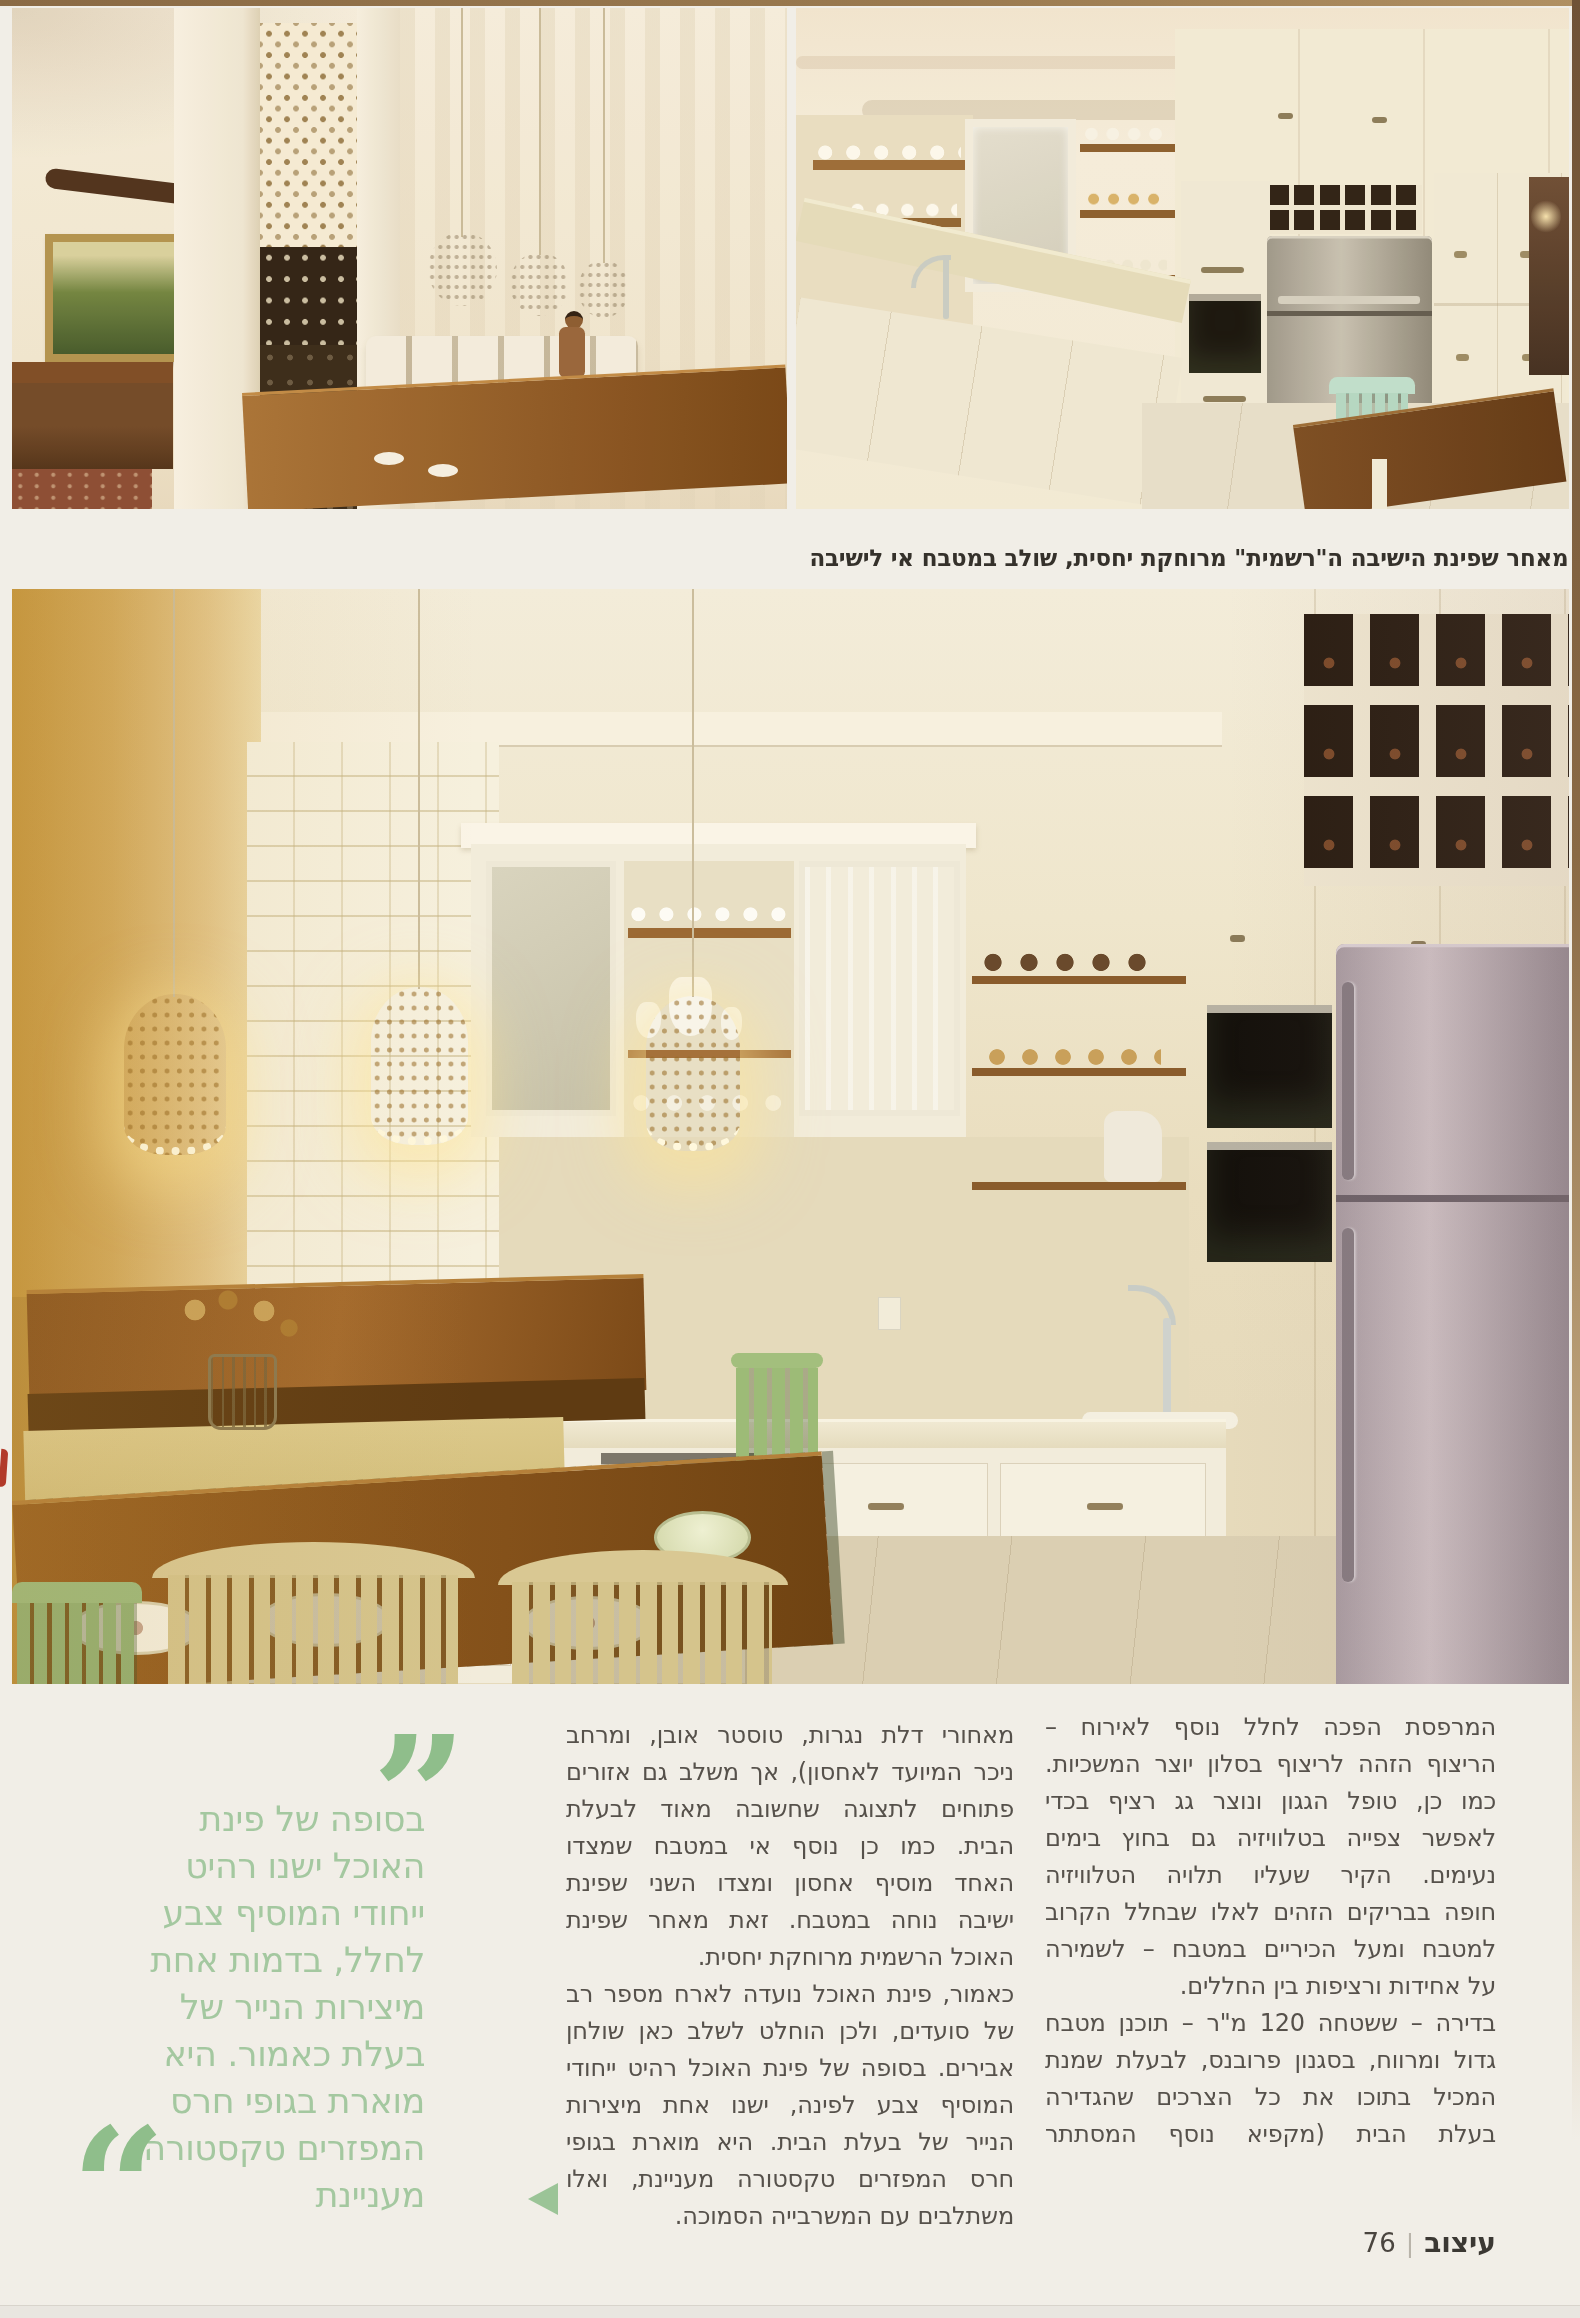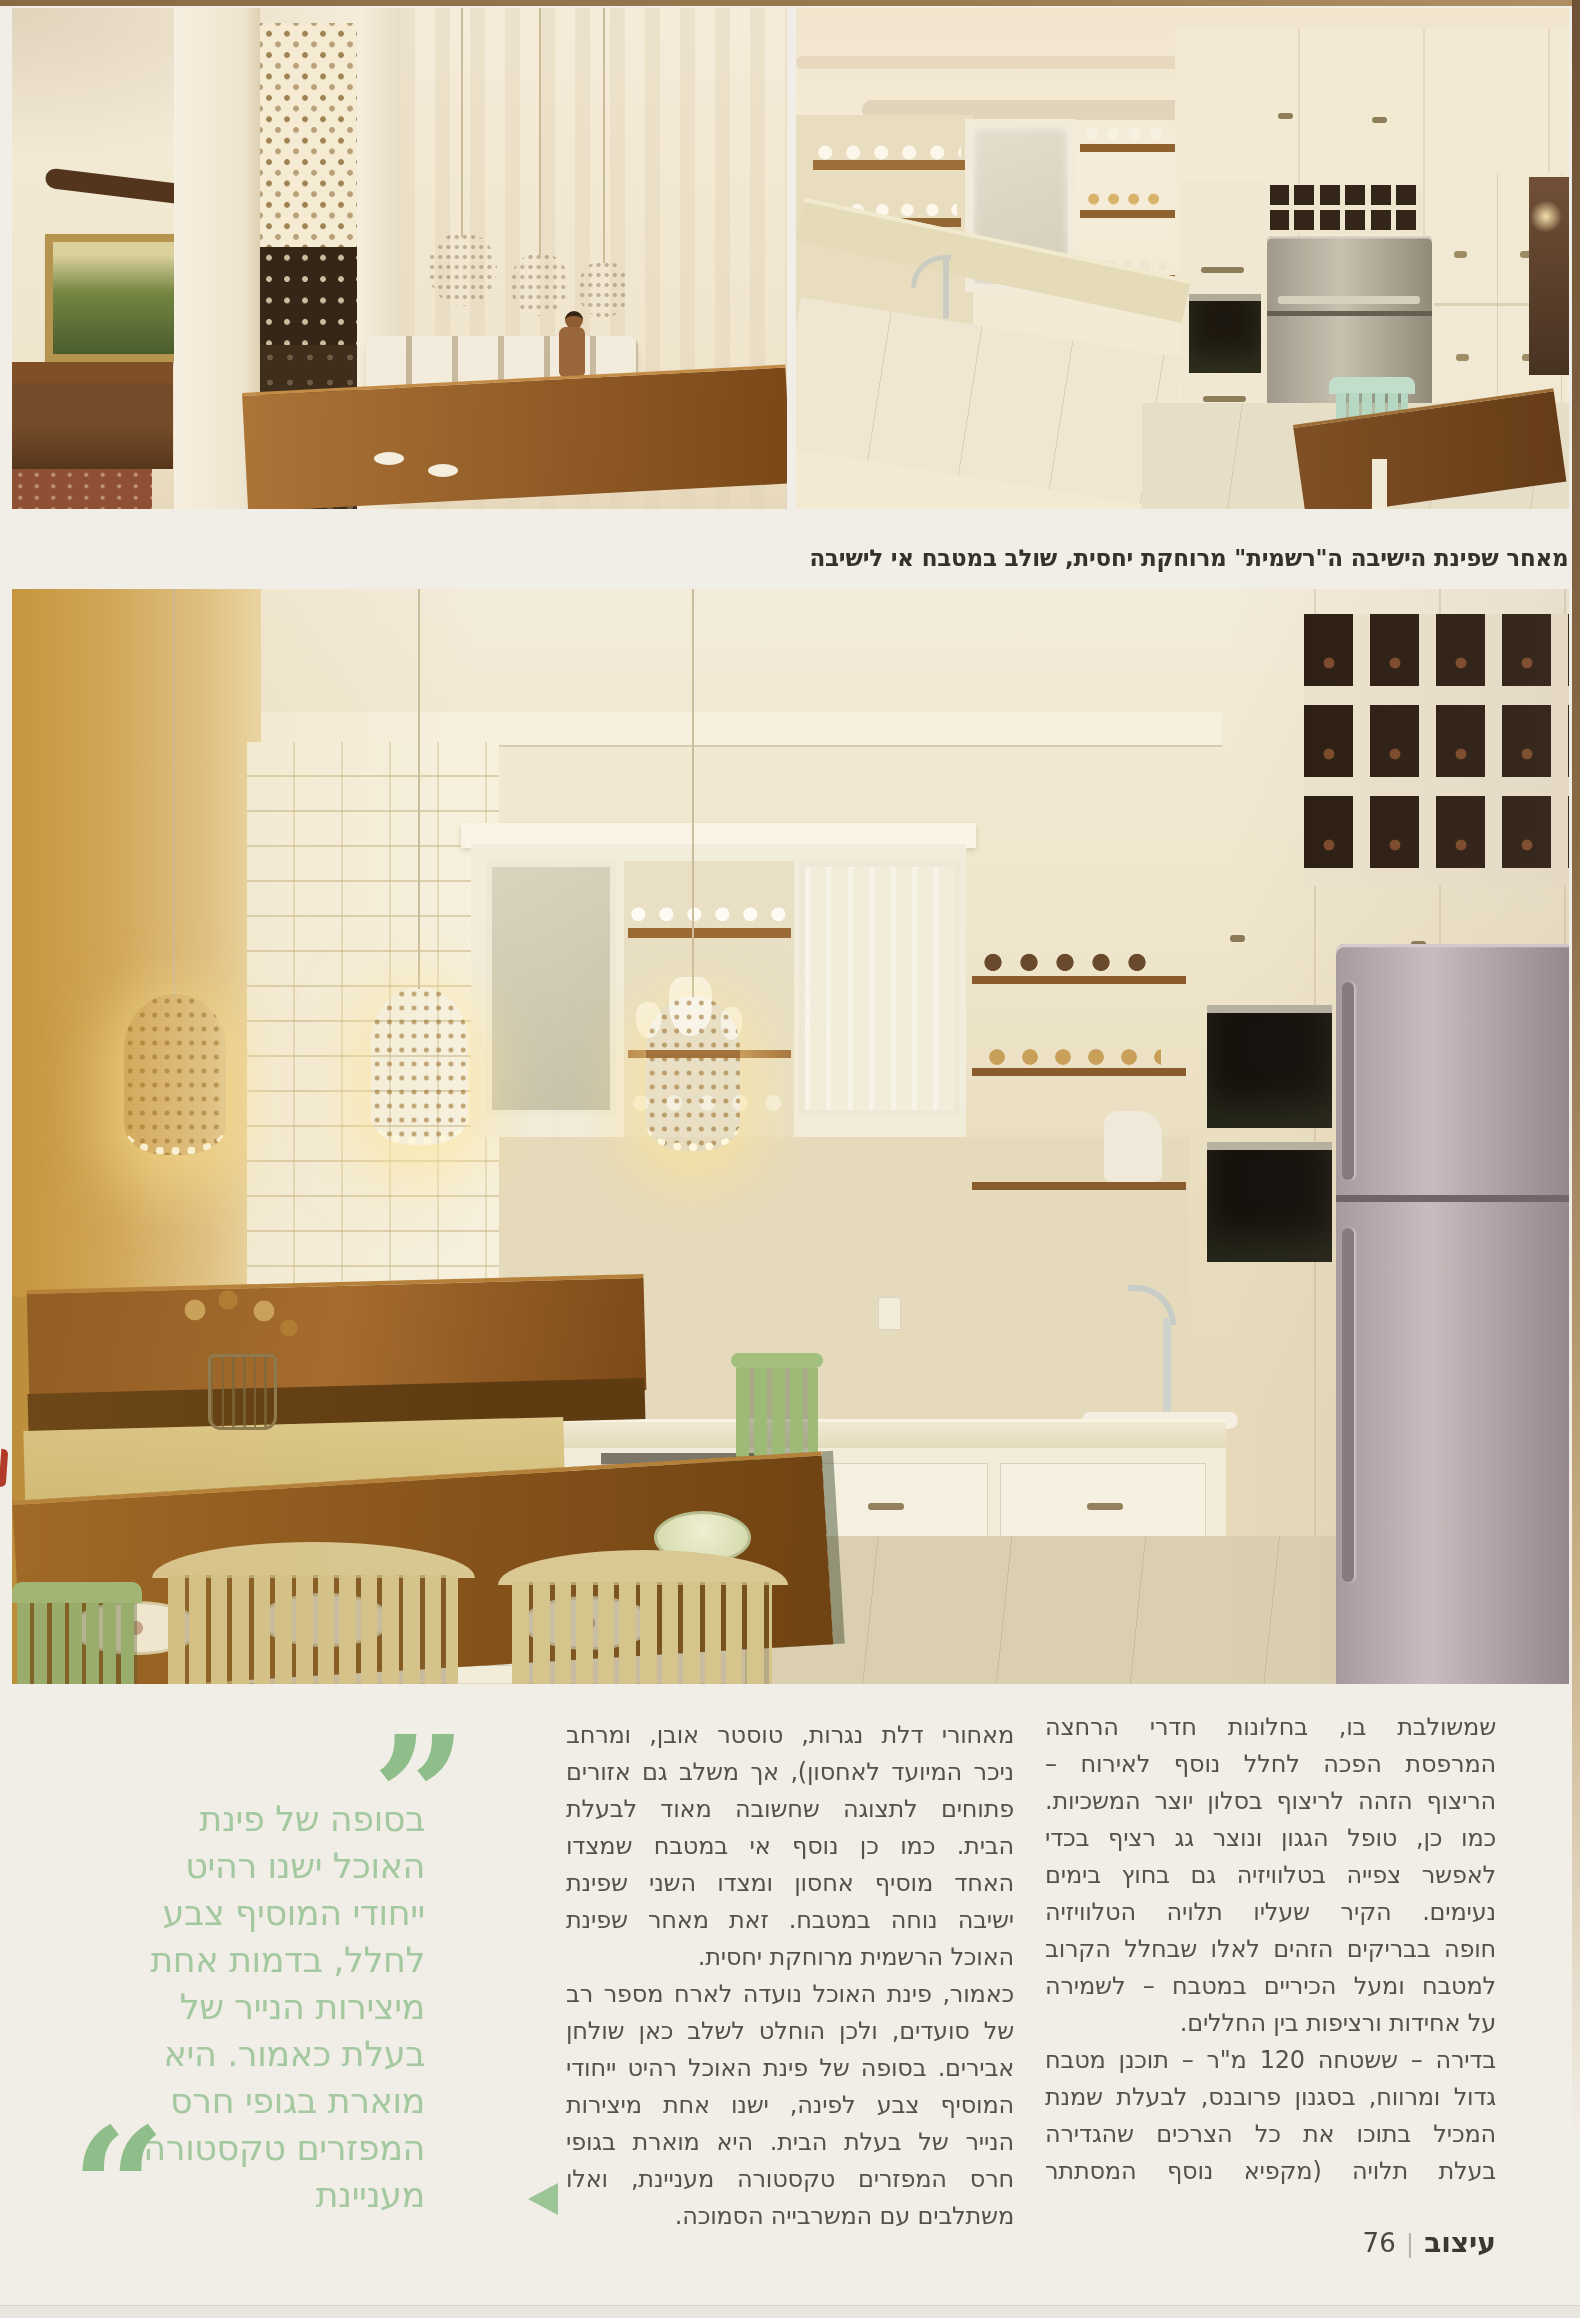--- a/index.html
+++ b/index.html
@@ -220,33 +220,32 @@
   <div class="cl">של סועדים, ולכן הוחלט לשלב כאן שולחן</div>
   <div class="cl">אבירים. בסופה של פינת האוכל רהיט ייחודי</div>
   <div class="cl">המוסיף צבע לפינה, ישנו אחת מיצירות</div>
   <div class="cl">הנייר של בעלת הבית. היא מוארת בגופי</div>
   <div class="cl">חרס המפזרים טקסטורה מעניינת, ואלו</div>
   <div class="cl end">משתלבים עם המשרבייה הסמוכה.</div>
 </div>
 <div class="d" style="left:528px;top:2183px;width:0;height:0;border-top:16.5px solid transparent;border-bottom:16.5px solid transparent;border-right:30px solid #9bc497;"></div>
 
 <div class="col" style="left:1045px;top:1709px;width:451px;">
-  <div class="cl">שמשולבת בו, בחלונות חדרי הרחצה</div>
   <div class="cl">המרפסת הפכה לחלל נוסף לאירוח –</div>
   <div class="cl">הריצוף הזהה לריצוף בסלון יוצר המשכיות.</div>
   <div class="cl">כמו כן, טופל הגגון ונוצר גג רציף בכדי</div>
   <div class="cl">לאפשר צפייה בטלוויזיה גם בחוץ בימים</div>
   <div class="cl">נעימים. הקיר שעליו תלויה הטלוויזיה</div>
   <div class="cl">חופה בבריקים הזהים לאלו שבחלל הקרוב</div>
   <div class="cl">למטבח ומעל הכיריים במטבח – לשמירה</div>
   <div class="cl end">על אחידות ורציפות בין החללים.</div>
   <div class="cl">בדירה – ששטחה 120 מ"ר – תוכנן מטבח</div>
   <div class="cl">גדול ומרווח, בסגנון פרובנס, לבעלת שמנת</div>
   <div class="cl">המכיל בתוכו את כל הצרכים שהגדירה</div>
-  <div class="cl">בעלת תלויה (מקפיא נוסף המסתתר</div>
+  <div class="cl">בעלת הבית (מקפיא נוסף המסתתר</div>
 </div>
 
 <div class="foot" style="right:84px;top:2226px;">
   <span class="b">עיצוב</span>
   <span class="s">|</span>
   <span class="n">76</span>
 </div>
 
 
 </body></html>

